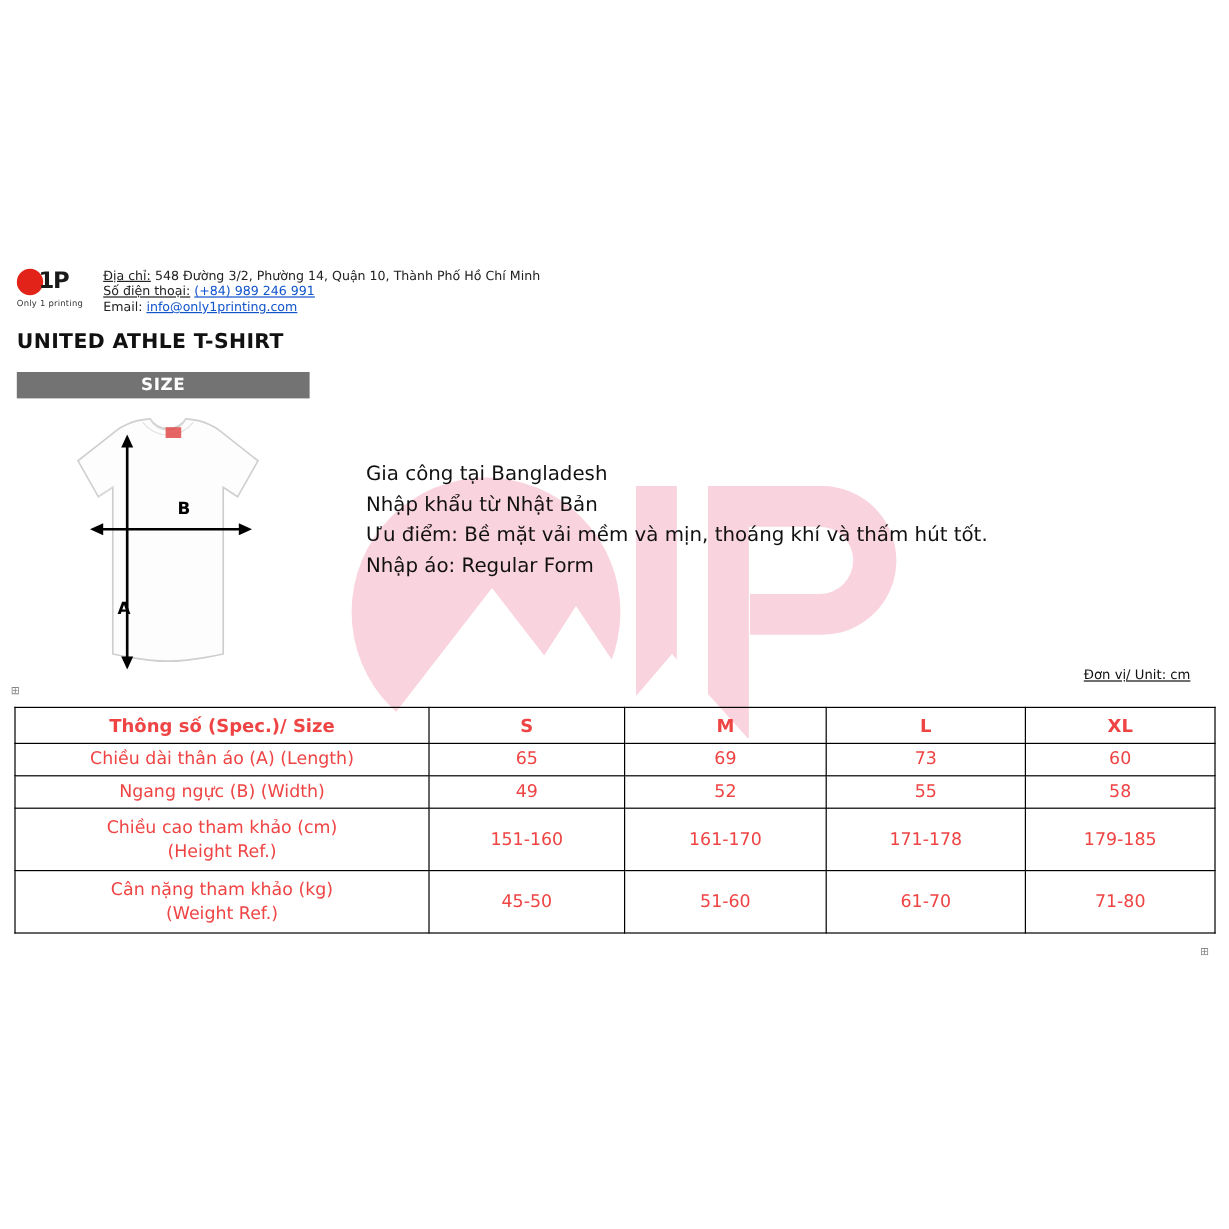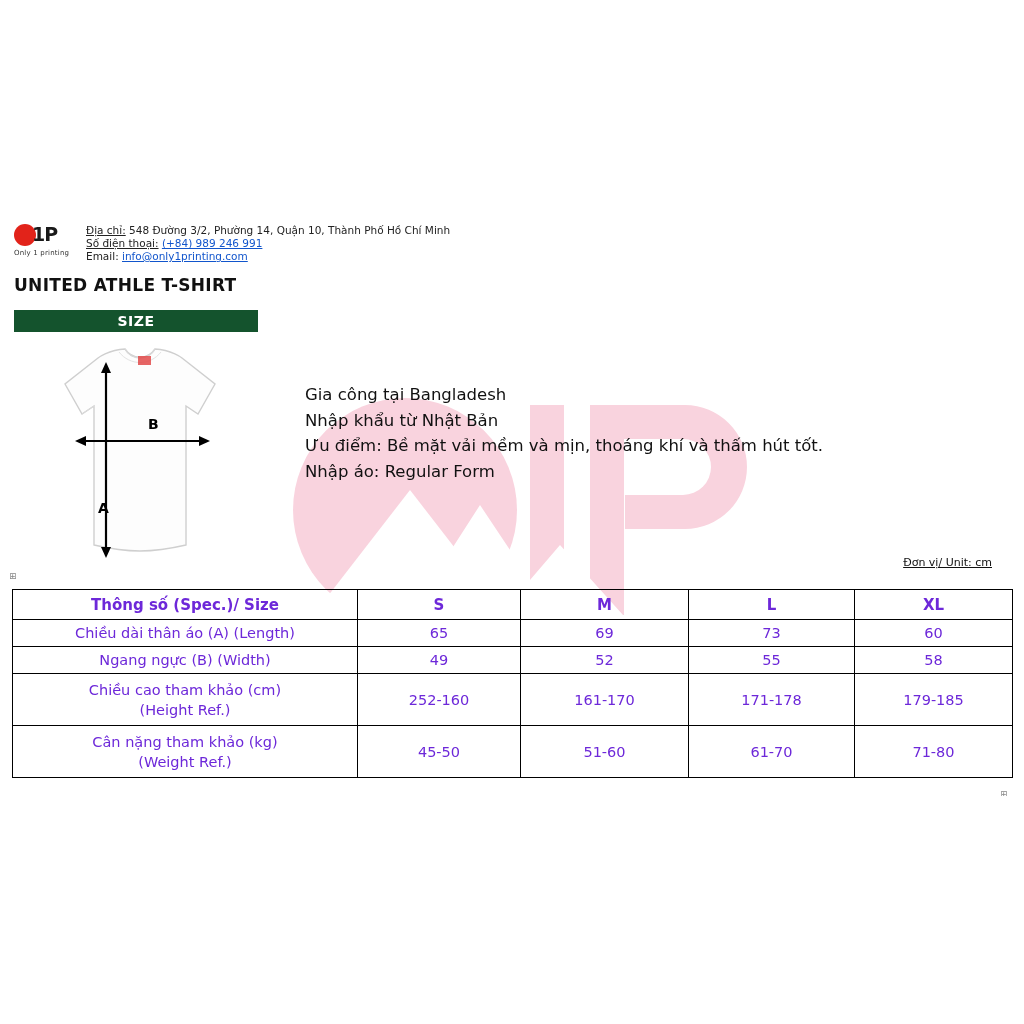--- a/index.html
+++ b/index.html
@@ -87,21 +87,21 @@
     font-size: 17px;
     font-weight: bold;
     color: #111;
     letter-spacing: 0.3px;
     z-index: 2;
   }
   .size-band {
     position: absolute;
     left: 14px; top: 310px;
     width: 244px; height: 22px;
-    background: #14532d;
+    background: #737373;
     color: #fff;
     font-size: 14px;
     font-weight: bold;
     display: flex;
     align-items: center;
     justify-content: center;
     letter-spacing: 0.5px;
     z-index: 2;
   }
 
@@ -151,21 +151,21 @@
   table {
     border-collapse: collapse;
     width: 1000px;
     table-layout: fixed;
   }
   td, th {
     border: 1px solid #000;
     text-align: center;
     vertical-align: middle;
     font-size: 14.5px;
-    color: #6d28d9;
+    color: #ef4444;
     font-weight: normal;
     padding: 4px 2px;
   }
   thead th {
     font-weight: bold;
     font-size: 15px;
     height: 30px;
   }
   tbody tr.r-short td { height: 27px; }
   tbody tr.r-tall td { height: 52px; line-height: 20px; }
@@ -298,21 +298,21 @@
           <td>49</td>
           <td>52</td>
           <td>55</td>
           <td>58</td>
         </tr>
         <tr class="r-tall">
           <td>
             <div>Chiều cao tham khảo (cm)</div>
             <div>(Height Ref.)</div>
           </td>
-          <td>252-160</td>
+          <td>151-160</td>
           <td>161-170</td>
           <td>171-178</td>
           <td>179-185</td>
         </tr>
         <tr class="r-tall">
           <td>
             <div>Cân nặng tham khảo (kg)</div>
             <div>(Weight Ref.)</div>
           </td>
           <td>45-50</td>

